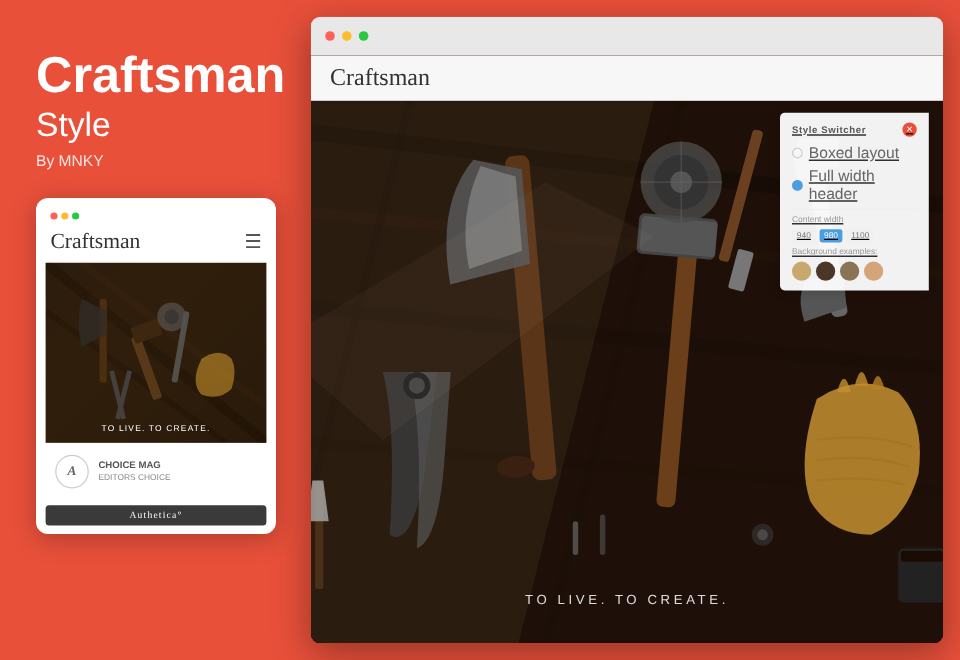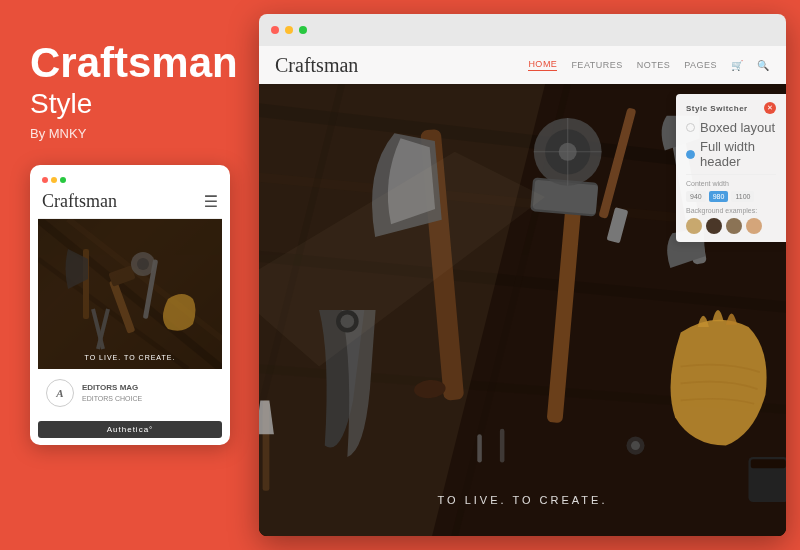--- a/index.html
+++ b/index.html
@@ -136,21 +136,21 @@
     .mobile-badge-text strong {
       font-size: 8px;
       color: #555;
       display: block;
     }
     .mobile-auth-btn {
       margin-top: 6px;
       background: #3a3a3a;
       color: #fff;
       font-size: 8px;
-      font-family: Liberation Sans, sans-serif;
+      font-family: Liberation Serif, serif;
       border-radius: 3px;
       padding: 4px 8px;
       text-align: center;
       letter-spacing: 1px;
     }
 
     
     .right-panel {
       flex: 1;
       display: flex;
@@ -249,27 +249,28 @@
       font-size: 11px;
       letter-spacing: 3px;
       font-family: Arial, sans-serif;
       font-weight: 300;
     }
 
     
     .style-switcher {
       position: absolute;
       top: 48px;
-      right: 0;
-      width: 110px;
+      right: 12px;
+      width: 124px;
       background: rgba(255,255,255,0.95);
       border-radius: 4px 0 0 4px;
       padding: 8px 10px;
       box-shadow: -2px 2px 8px rgba(0,0,0,0.15);
       z-index: 20;
+      text-decoration: underline;
     }
     .switcher-title-row {
       display: flex;
       align-items: center;
       justify-content: space-between;
       margin-bottom: 6px;
     }
     .switcher-title {
       font-size: 8px;
       font-family: Arial, sans-serif;
@@ -415,49 +416,41 @@
         <circle cx="105" cy="45" r="12" fill="#5a5a5a" opacity="0.7"></circle>
         <circle cx="105" cy="45" r="6" fill="#333" opacity="0.8"></circle>
       </svg>
       <div class="mobile-tagline">TO LIVE. TO CREATE.</div>
     </div>
     <div class="mobile-bottom-section">
       <div class="mobile-badge-circle">
         <span>A</span>
       </div>
       <div class="mobile-badge-text">
-        <strong>EDITORS MAG</strong>
+        <strong>CHOICE MAG</strong>
         <span>EDITORS CHOICE</span>
       </div>
     </div>
     <div class="mobile-auth-btn">Authetica°</div>
   </div>
 </div>
 
 <div class="right-panel">
   <div class="browser-window">
 
     <div class="browser-chrome">
       <div class="browser-dot" style="background:#ff6057;"></div>
       <div class="browser-dot" style="background:#ffbd2e;"></div>
       <div class="browser-dot" style="background:#28c840;"></div>
     </div>
 
     <div class="browser-content">
 
       <div class="site-header">
         <div class="site-logo">Craftsman</div>
-        <div class="site-nav">
-          <span class="site-nav-item active">HOME</span>
-          <span class="site-nav-item">FEATURES</span>
-          <span class="site-nav-item">NOTES</span>
-          <span class="site-nav-item">PAGES</span>
-          <span class="site-nav-icon">🛒</span>
-          <span class="site-nav-icon">🔍</span>
-        </div>
       </div>
 
       <div class="hero-area">
         <div class="wood-grain"></div>
 
         <svg width="100%" height="100%" viewBox="0 0 520 400" preserveAspectRatio="xMidYMid slice" style="position:absolute;inset:0;">
 
           <rect width="520" height="400" fill="#1e1008"></rect>
 
           <line x1="0" y1="20" x2="520" y2="80" stroke="#150c05" stroke-width="12" opacity="0.6"></line>

